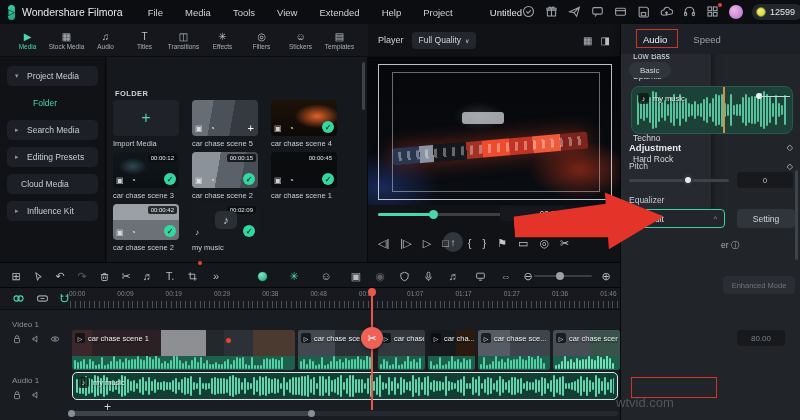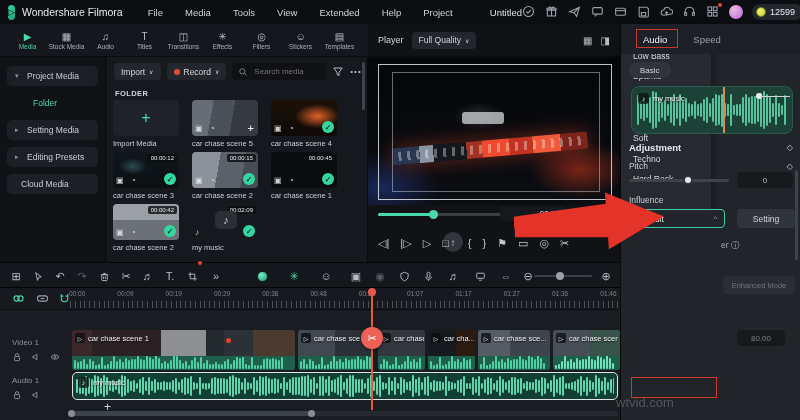--- a/index.html
+++ b/index.html
@@ -281,50 +281,27 @@
       </div>
     <div class="rtab">
         <span class="g">▤</span>
         <span class="l">Templates</span>
       </div>
   </div>
 
   <div class="tree abs">
     <div class="titem"><span class="caret">▾</span><span>Project Media</span></div>
     <div class="titem folder"><span>Folder</span></div>
-    <div class="titem"><span class="caret">▸</span><span>Setting Media</span></div>
+    <div class="titem"><span class="caret">▸</span><span>Search Media</span></div>
     <div class="titem"><span class="caret">▸</span><span>Editing Presets</span></div>
     <div class="titem nocaret"><span>Cloud Media</span></div>
+    <div class="titem"><span class="caret">▸</span><span>Influence Kit</span></div>
   </div>
 
   <div class="browser abs">
-    <div class="bhead">
-      <span class="pill">
-          <span>Import</span>
-          <span style="font-size:6px">∨</span>
-        </span>
-      <span class="pill">
-          <span style="width:6px;height:6px;border-radius:50%;background:#e5493f"></span>
-          <span>Record</span>
-          <span style="font-size:6px">∨</span>
-        </span>
-      <span class="search">
-        <svg width="10" height="10" viewBox="0 0 12 12" fill="none" stroke="#8d949c">
-            <circle cx="5.2" cy="5.2" r="3.1"></circle>
-            <path d="M7.6 7.6l2.6 2.6"></path>
-          </svg>
-        <input placeholder="Search media" style="">
-      </span>
-      <span>
-          <svg width="12" height="12" viewBox="0 0 12 12" fill="none" stroke="#b6bcc4">
-            <path d="M1.8 2h8.4L7 6.4v3.2l-2-1.2V6.4z"></path>
-          </svg>
-        </span>
-      <span style="font-size:8px;letter-spacing:1px;color:#b6bcc4">•••</span>
-    </div>
     <div class="folderlbl">FOLDER</div>
 
     <div class="grid">
       <div>
         <div class="thumb importthumb">
             <span>+</span>
           </div>
         <div class="tlabel">Import Media</div>
       </div>
       <div>
@@ -517,21 +494,21 @@
           <span>00:48</span>
           <span>00:58</span>
           <span>01:07</span>
           <span>01:17</span>
           <span>01:27</span>
           <span>01:36</span>
           <span>01:46</span>
       </div>
     </div>
 
-    <div class="abs" style="left:12px;top:50px">
+    <div class="abs" style="left:12px;top:32px">
       <div class="trackname">Video 1</div>
       <div class="thdr-icons" style="margin-top:5px">
         <span>
             <svg width="10" height="10" viewBox="0 0 12 12" fill="none" stroke="#9aa1a9">
               <rect x="3" y="5.4" width="6" height="5" rx="1"></rect>
               <path d="M4 5.4V4a2 2 0 0 1 4 0v1.4"></path>
             </svg>
           </span>
         <span>
             <svg width="10" height="10" viewBox="0 0 12 12" fill="none" stroke="#9aa1a9">
@@ -1066,38 +1043,37 @@
     </div>
     <div class="abs" style="left:8px;top:137px;width:164px;display:flex;justify-content:space-between;align-items:center">
       <span class="seclbl">Pitch</span>
       <span class="diamond">◇</span>
     </div>
     <div class="pslider2 abs">
         <span class="knob"></span>
       </div>
     <div class="valbox abs" style="left:116px;top:148px">0</div>
 
-    <div class="abs seclbl" style="left:8px;top:171px">Influence</div>
+    <div class="abs seclbl" style="left:8px;top:171px">Equalizer</div>
     <div class="eqdrop abs">
       <span>Default</span>
       <span style="font-size:7px;color:#9aa1a9">^</span>
     </div>
     <div class="setting abs">Setting</div>
 
     <div class="abs partial" style="left:100px;top:216px"><span>er</span> <span>ⓘ</span></div>
     <div class="enh abs" style="left:102px;top:252px">Enhanced Mode</div>
     <div class="valbox abs" style="left:116px;top:306px;width:48px;color:#7c828a">80.00</div>
 
     <div class="menu">
       <div class="opt">Classic</div>
         <div class="opt">Low Bass</div>
         <div class="opt">Sparkle</div>
         <div class="opt">Pop</div>
         <div class="opt">Rock'n'Roll</div>
-        <div class="opt">Soft</div>
         <div class="opt">Techno</div>
         <div class="opt">Hard Rock</div>
     </div>
     <div class="annbox abs" style="left:10px;top:353px;width:86px;height:21px;z-index:46"></div>
 
     <div class="vscroll abs" style="left:174px;top:146px;height:90px"></div>
   </div>
 
   <div class="arrow abs"></div>
 

